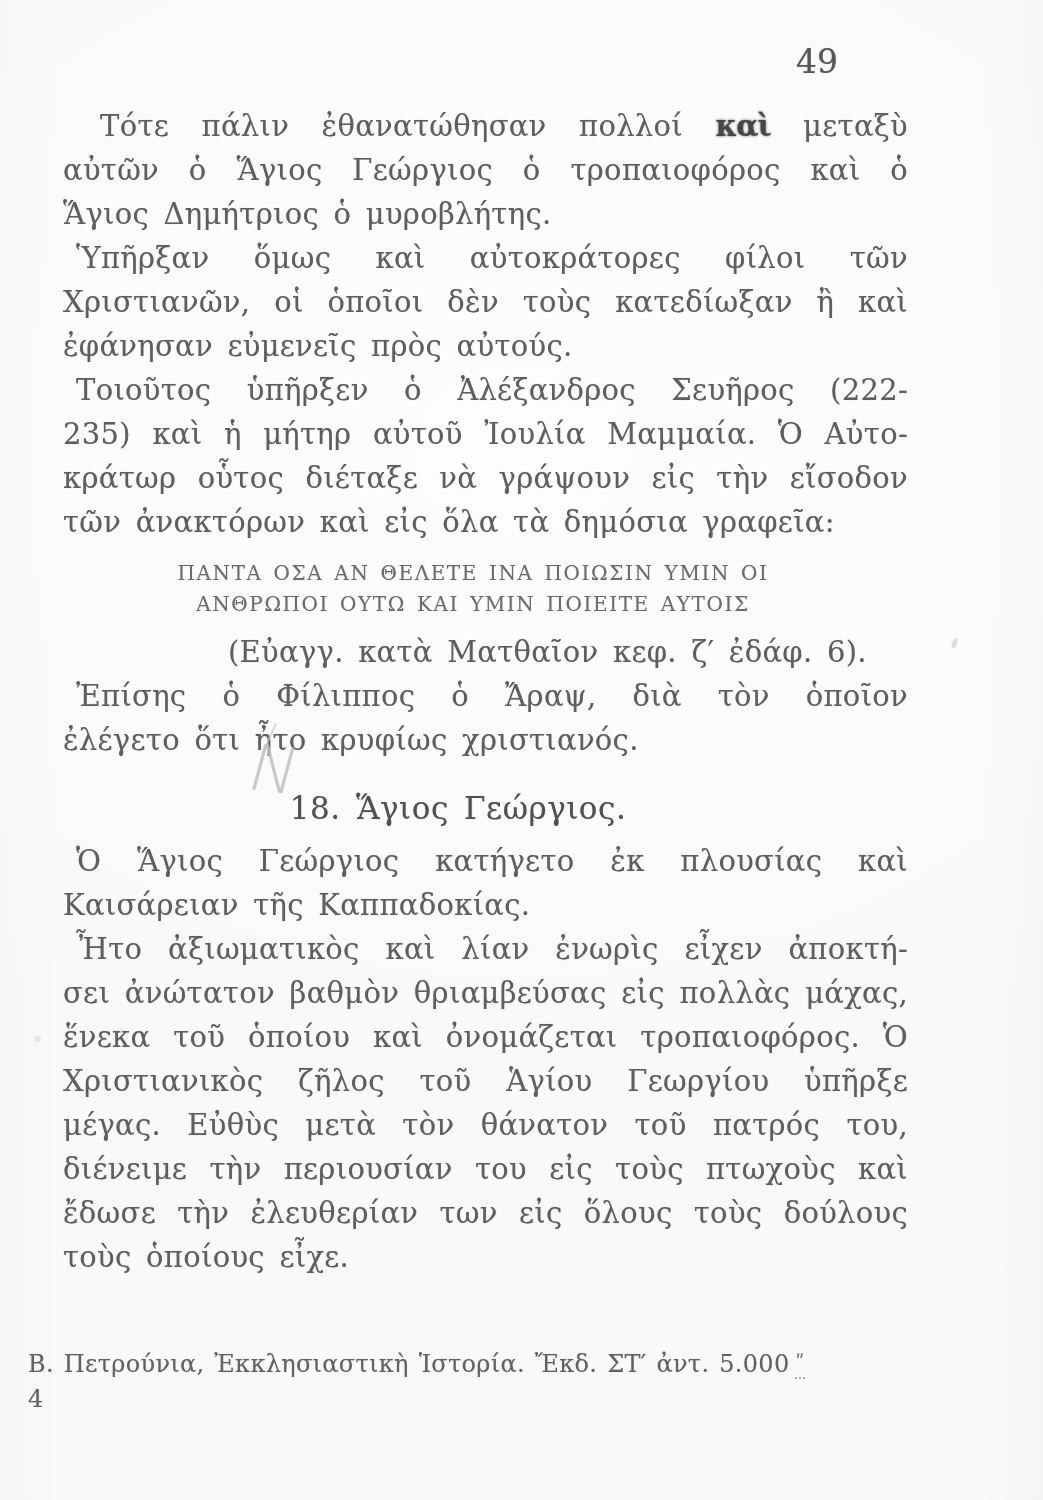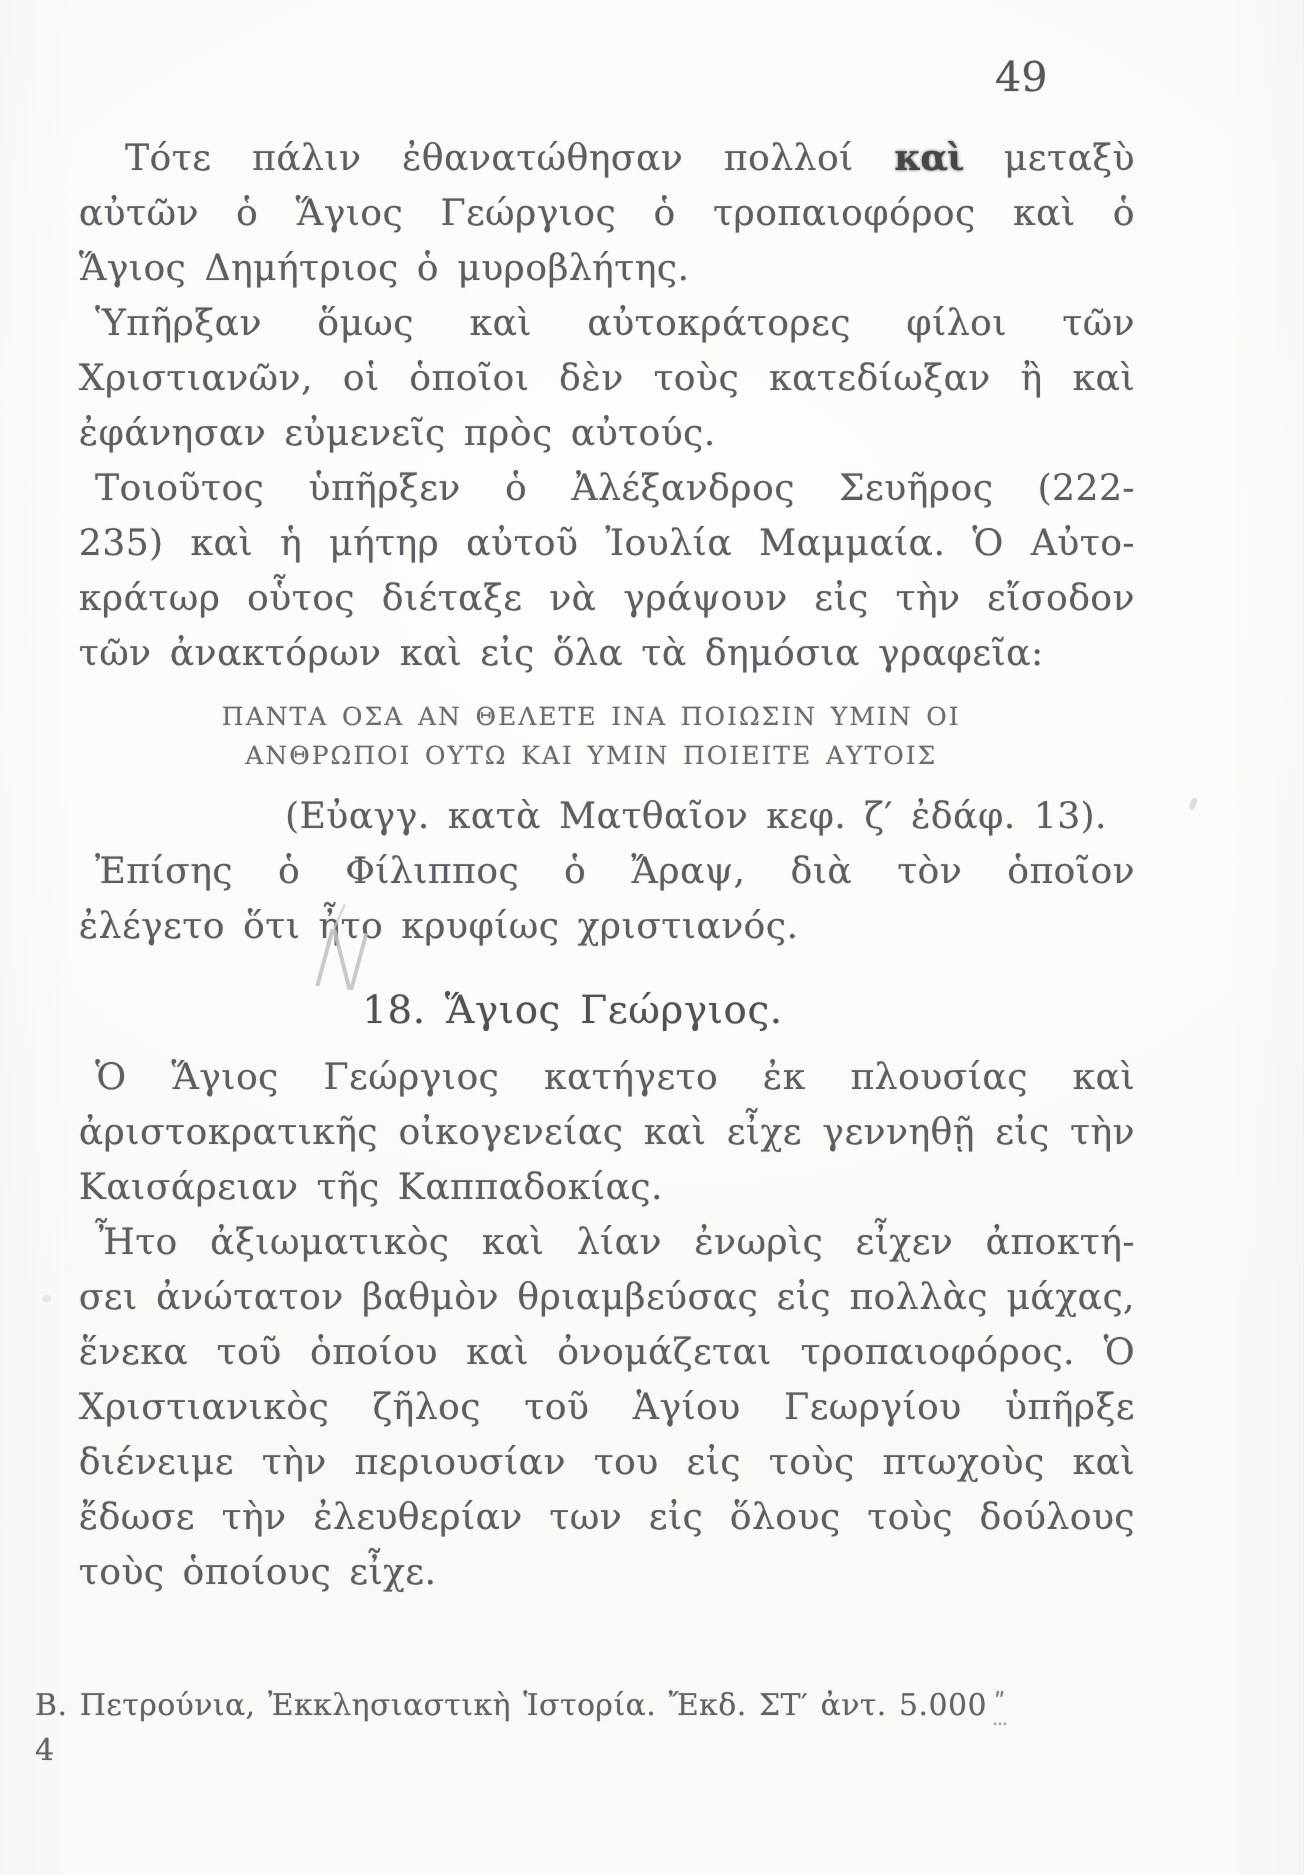--- a/index.html
+++ b/index.html
@@ -118,40 +118,40 @@
         <div class="ln">235) καὶ ἡ μήτηρ αὐτοῦ Ἰουλία Μαμμαία. Ὁ Αὐτο-</div>
         <div class="ln">κράτωρ οὗτος διέταξε νὰ γράψουν εἰς τὴν εἴσοδον</div>
         <div class="ln end">τῶν ἀνακτόρων καὶ εἰς ὅλα τὰ δημόσια γραφεῖα:</div>
       </div>
 
       <div class="quote">
         <div>ΠΑΝΤΑ ΟΣΑ ΑΝ ΘΕΛΕΤΕ ΙΝΑ ΠΟΙΩΣΙΝ ΥΜΙΝ ΟΙ</div>
         <div>ΑΝΘΡΩΠΟΙ ΟΥΤΩ ΚΑΙ ΥΜΙΝ ΠΟΙΕΙΤΕ ΑΥΤΟΙΣ</div>
       </div>
 
-      <div class="ln end quote-source">(Εὐαγγ. κατὰ Ματθαῖον κεφ. ζ′ ἐδάφ. 13).</div>
+      <div class="ln end quote-source">(Εὐαγγ. κατὰ Ματθαῖον κεφ. ζ′ ἐδάφ. 6).</div>
 
       <div>
         <div class="ln ind-sm">Ἐπίσης ὁ Φίλιππος ὁ Ἄραψ, διὰ τὸν ὁποῖον</div>
         <div class="ln end">ἐλέγετο ὅτι ἦτο κρυφίως χριστιανός.</div>
       </div>
 
       <div class="heading">18. Ἅγιος Γεώργιος.</div>
 
       <div>
         <div class="ln ind-sm">Ὁ Ἅγιος Γεώργιος κατήγετο ἐκ πλουσίας καὶ</div>
-        <div class="ln">ἀριστοκρατικῆς οἰκογενείας καὶ εἶχε γεννηθῇ εἰς τὴν</div>
         <div class="ln end">Καισάρειαν τῆς Καππαδοκίας.</div>
       </div>
 
       <div>
         <div class="ln ind-sm">Ἦτο ἀξιωματικὸς καὶ λίαν ἐνωρὶς εἶχεν ἀποκτή-</div>
         <div class="ln">σει ἀνώτατον βαθμὸν θριαμβεύσας εἰς πολλὰς μάχας,</div>
         <div class="ln">ἕνεκα τοῦ ὁποίου καὶ ὀνομάζεται τροπαιοφόρος. Ὁ</div>
         <div class="ln">Χριστιανικὸς ζῆλος τοῦ Ἁγίου Γεωργίου ὑπῆρξε</div>
+        <div class="ln">μέγας. Εὐθὺς μετὰ τὸν θάνατον τοῦ πατρός του,</div>
         <div class="ln">διένειμε τὴν περιουσίαν του εἰς τοὺς πτωχοὺς καὶ</div>
         <div class="ln">ἔδωσε τὴν ἐλευθερίαν των εἰς ὅλους τοὺς δούλους</div>
         <div class="ln end">τοὺς ὁποίους εἶχε.</div>
       </div>
 
     </div>
   </div>
 
   <div class="footer">
     <div>

